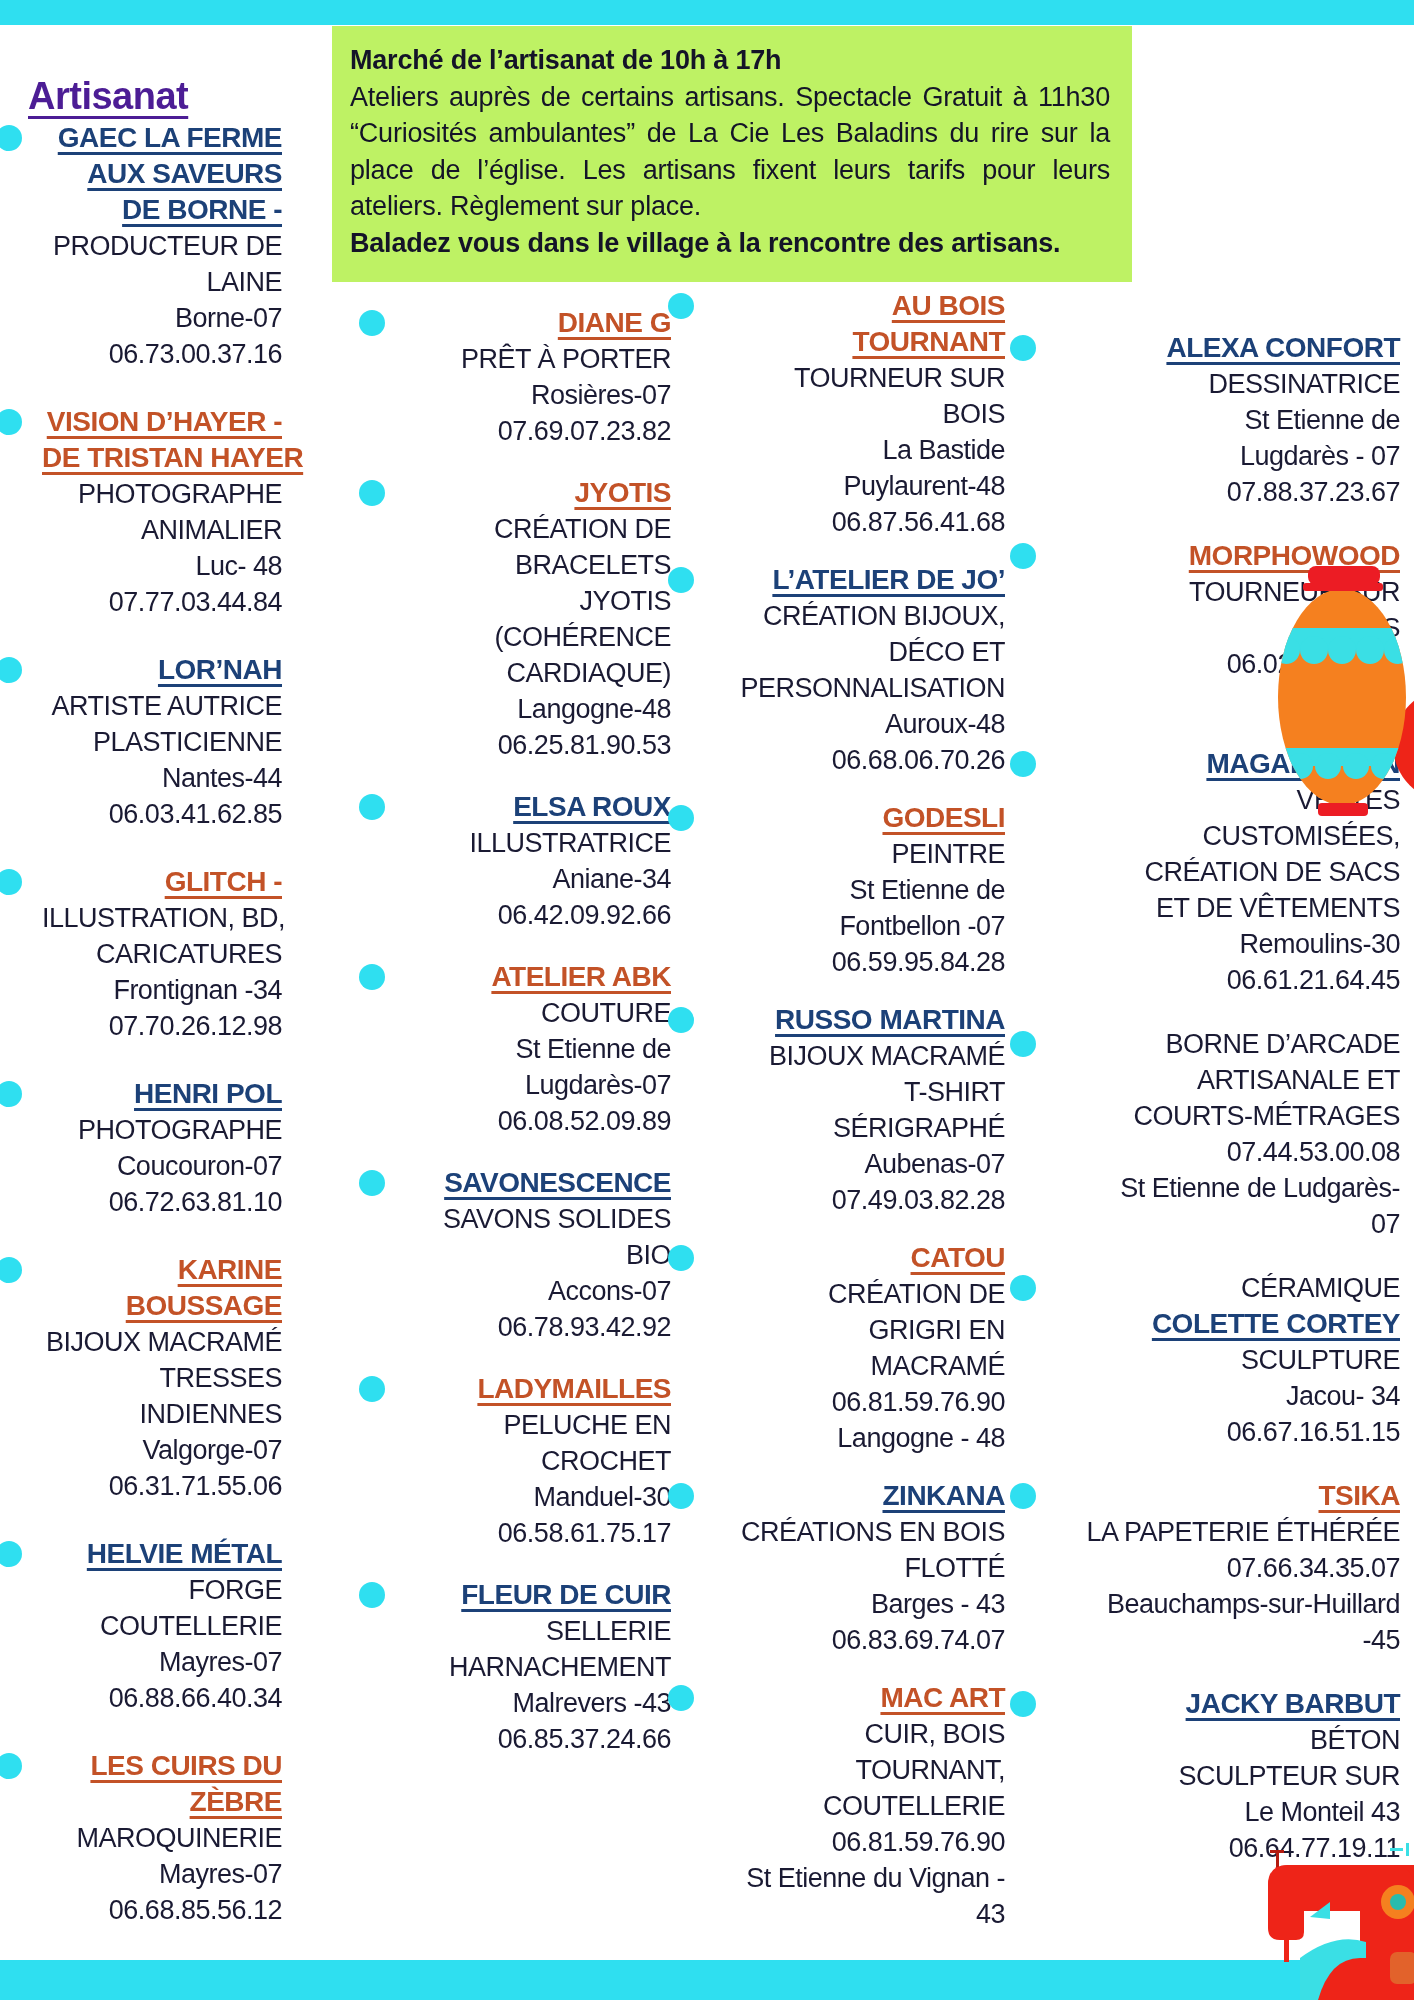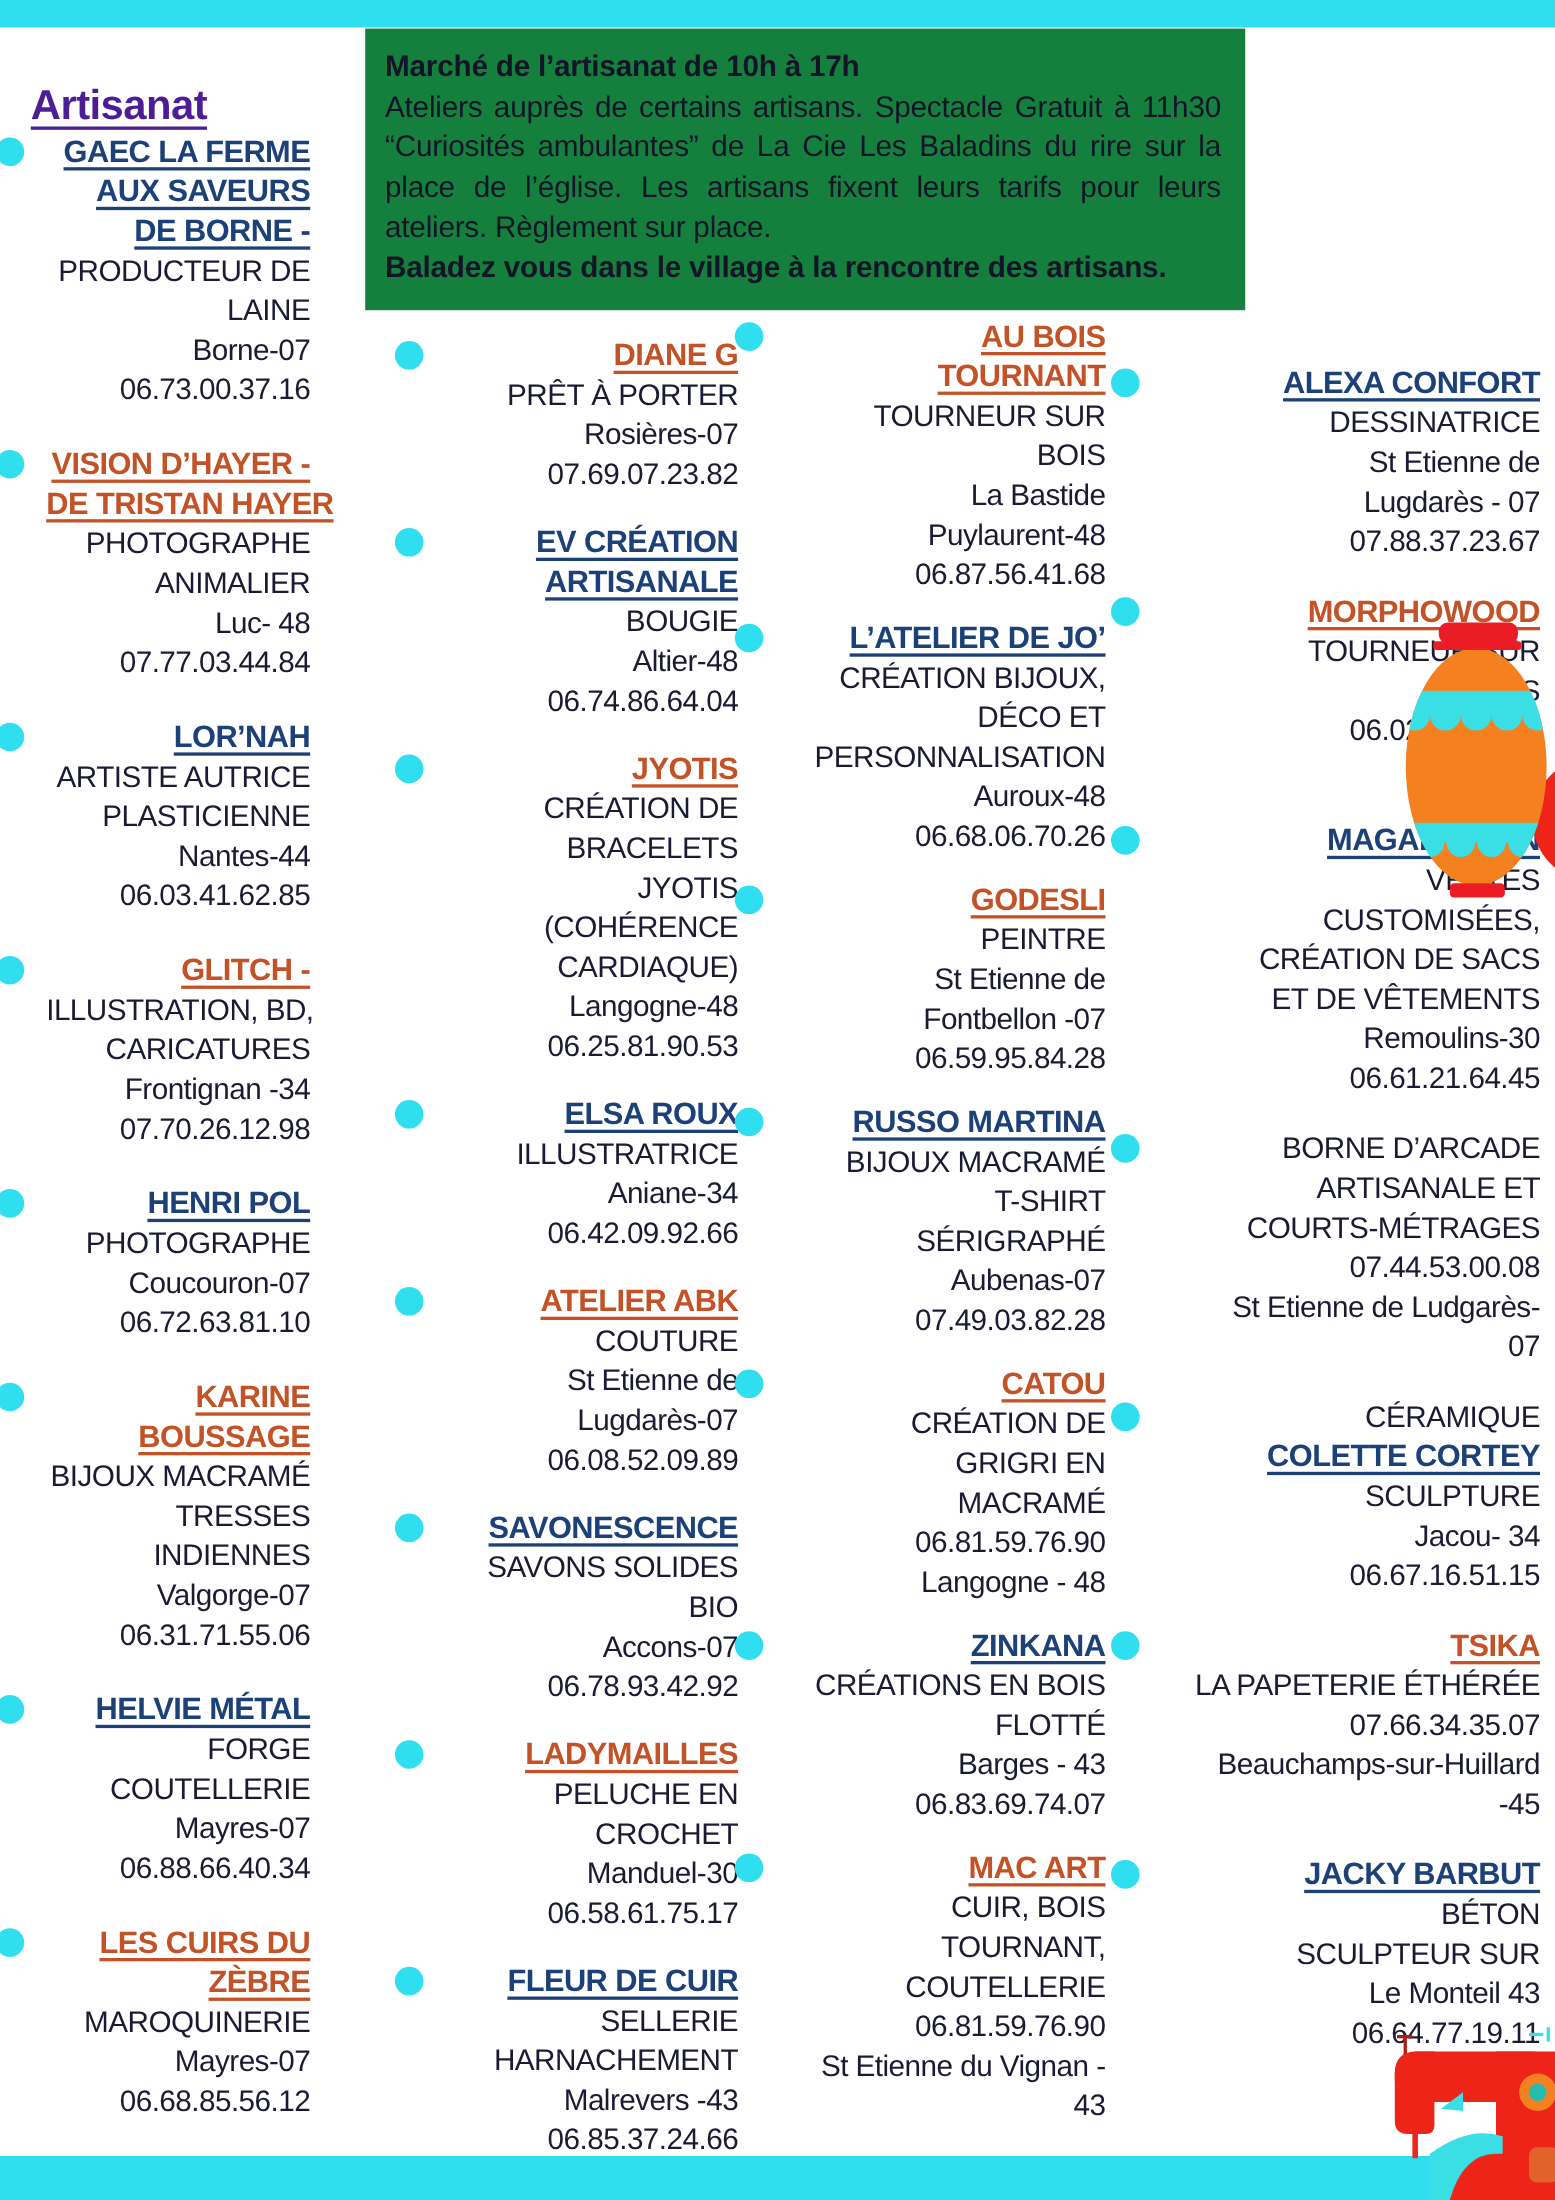--- a/index.html
+++ b/index.html
@@ -5,21 +5,21 @@
   html,body{margin:0;padding:0;background:#ffffff;}
   body{width:1414px;height:2000px;position:relative;overflow:hidden;
        font-family:"Liberation Sans",sans-serif;color:#1a1a33;}
   .strip{position:absolute;left:0;width:1414px;background:#2FDFF0;}
   .strip-top{top:0;height:25px;}
   .strip-bottom{top:1960px;height:40px;}
   .page-title{position:absolute;left:28px;top:50px;font-size:38px;font-weight:bold;
       color:#4c1d95;text-decoration:underline;text-decoration-thickness:3px;
       text-underline-offset:7px;letter-spacing:-0.5px;}
   .header-box{position:absolute;left:332px;top:26px;width:800px;height:256px;
-      background:#15803d;box-sizing:border-box;padding:16px 22px 0 18px;
+      background:#bef264;box-sizing:border-box;padding:16px 22px 0 18px;
       font-size:27px;line-height:36.5px;letter-spacing:-0.2px;color:#141428;}
   .hb-title{font-weight:bold;}
   .hb-body{text-align:justify;}
   .hb-footer{font-weight:bold;}
   .column{position:absolute;}
   #col-0{left:42px;top:120px;width:240px;}
   #col-1{left:397px;top:305px;width:274px;}
   #col-2{left:698px;top:288px;width:307px;}
   #col-3{left:1040px;top:310px;width:360px;}
   .entry{position:relative;text-align:right;}
@@ -127,28 +127,20 @@
 <div class="column" id="col-1">
     <div class="entry">
       <span class="bullet"></span>
       <div class="line name-line name-orange">DIANE G</div>
       <div class="line detail-line">PRÊT À PORTER</div>
       <div class="line detail-line">Rosières-07</div>
       <div class="line detail-line">07.69.07.23.82</div>
     </div>
     <div class="entry">
       <span class="bullet"></span>
-      <div class="line name-line name-navy">EV CRÉATION</div>
-      <div class="line name-line name-navy">ARTISANALE</div>
-      <div class="line detail-line">BOUGIE</div>
-      <div class="line detail-line">Altier-48</div>
-      <div class="line detail-line">06.74.86.64.04</div>
-    </div>
-    <div class="entry">
-      <span class="bullet"></span>
       <div class="line name-line name-orange">JYOTIS</div>
       <div class="line detail-line">CRÉATION DE</div>
       <div class="line detail-line">BRACELETS</div>
       <div class="line detail-line">JYOTIS</div>
       <div class="line detail-line">(COHÉRENCE</div>
       <div class="line detail-line">CARDIAQUE)</div>
       <div class="line detail-line">Langogne-48</div>
       <div class="line detail-line">06.25.81.90.53</div>
     </div>
     <div class="entry">

